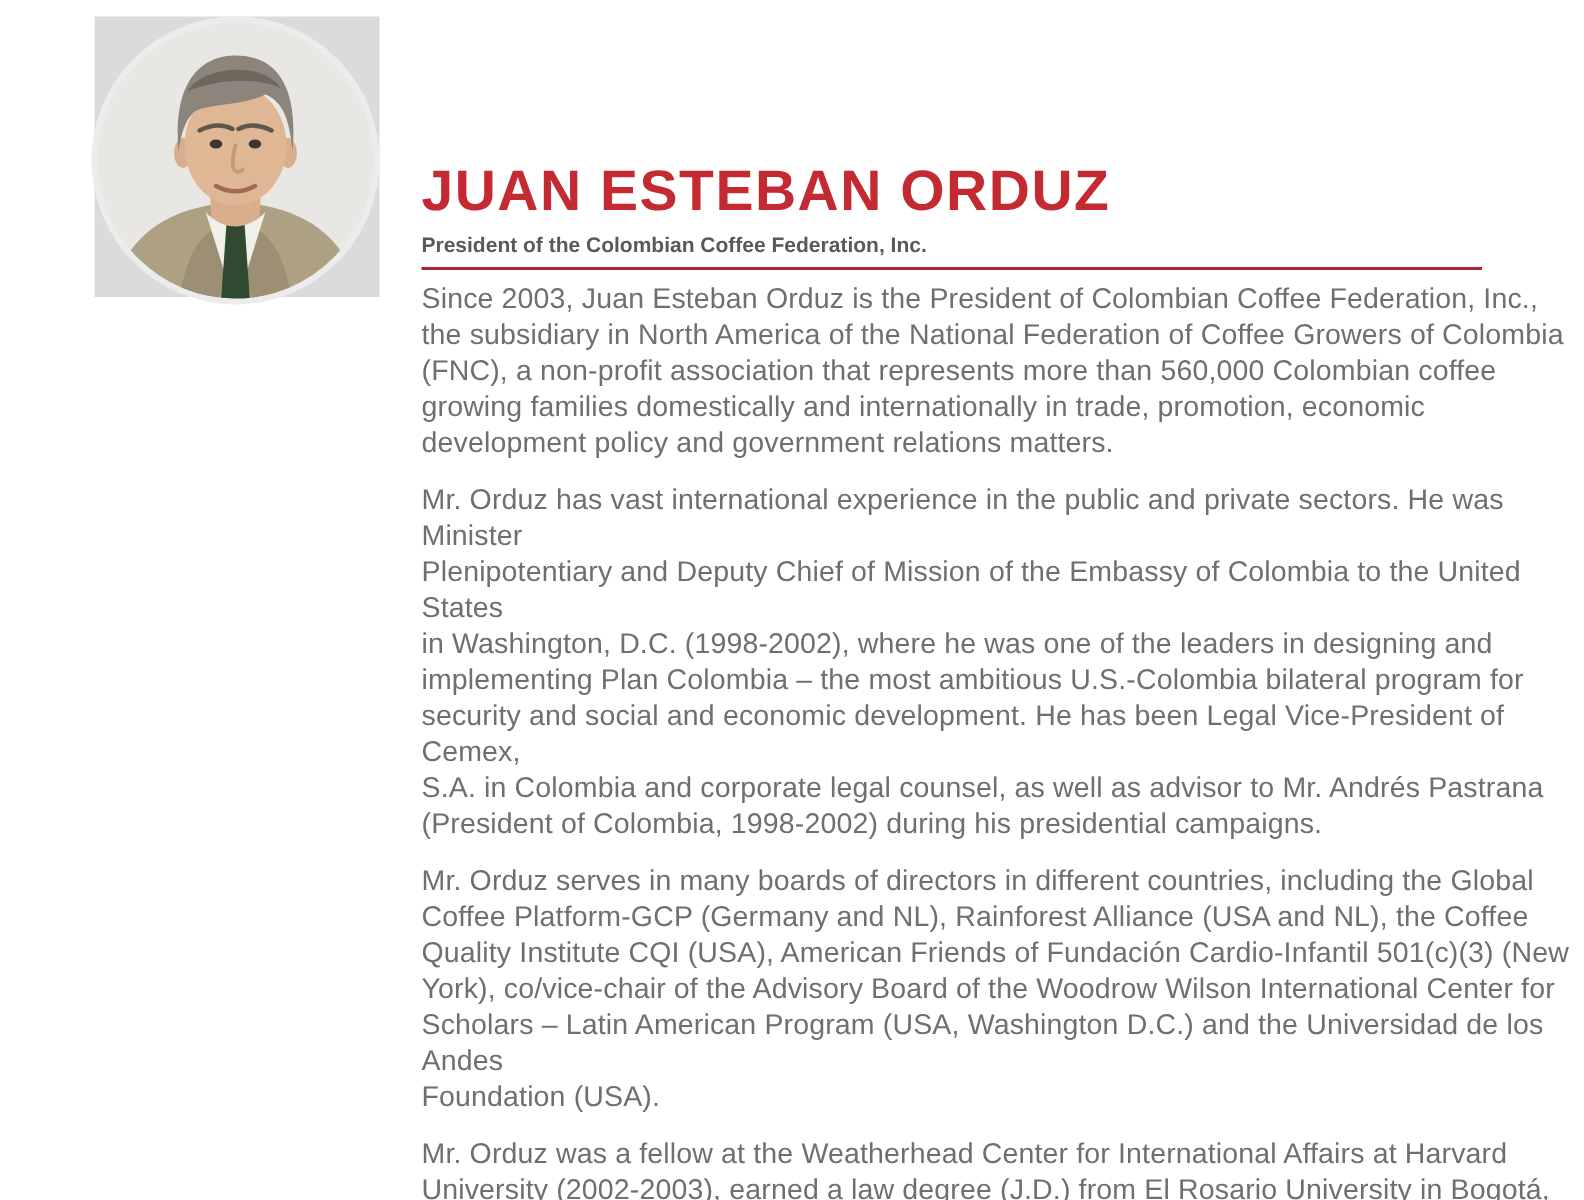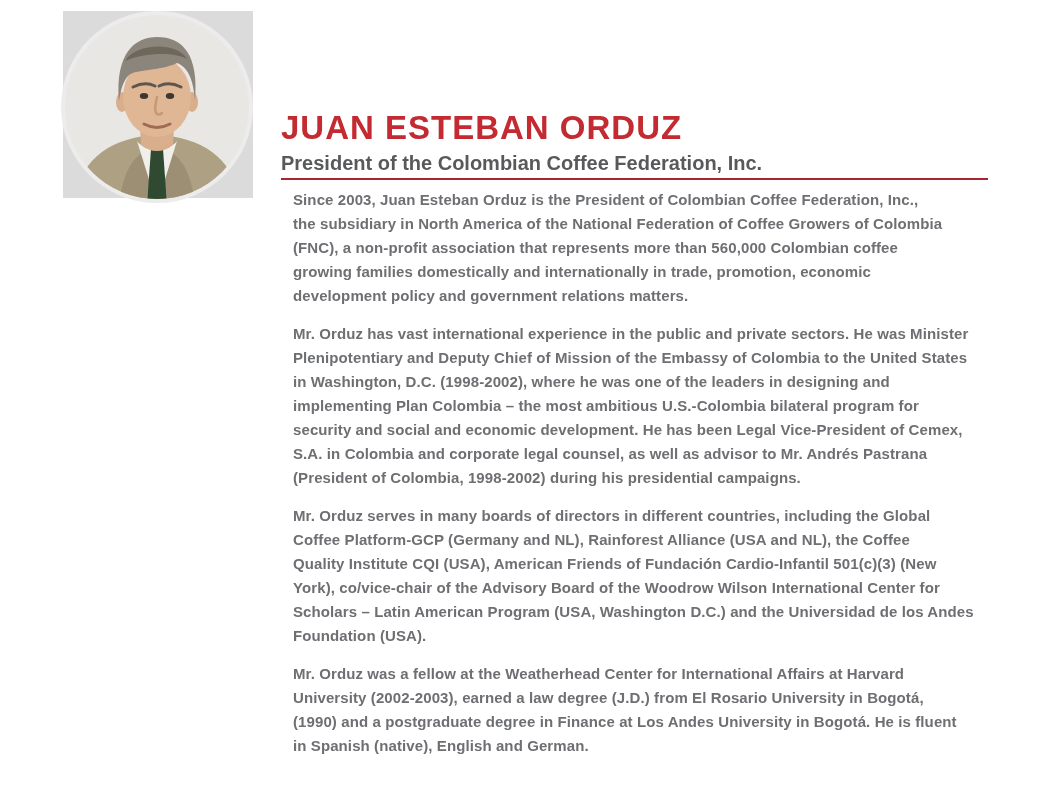--- a/index.html
+++ b/index.html
@@ -23,50 +23,49 @@
   }
   .photo-block { position: absolute; left: 0; top: 0; width: 280px; height: 220px; }
   .photo-square {
     position: absolute; left: 63px; top: 11px;
     width: 190px; height: 187px;
     background: var(--photo-square-gray);
   }
   .avatar { position: absolute; left: 59px; top: 9px; }
   .content { position: absolute; left: 281px; top: 110px; width: 775px; }
   .name {
-    font-size: 33px;
+    font-size: 38px;
     line-height: 36px;
     font-weight: bold;
     letter-spacing: 1px;
     color: var(--accent-red);
     white-space: nowrap;
   }
   .role { margin-top: 7px; }
   .role-line {
-    font-size: 20px;
+    font-size: 14px;
     line-height: 21px;
     font-weight: bold;
     color: var(--subtitle-gray);
     white-space: nowrap;
   }
   .rule {
     margin-top: 4px;
     width: 707px;
     height: 2px;
     background: var(--rule-red);
   }
   .bio { margin-top: 8px; width: 770px; }
   .bio p {
-    font-size: 15px;
+    font-size: 19px;
     line-height: 24px;
     color: var(--body-gray);
     letter-spacing: 0.1px;
     white-space: pre-line;
-    margin: 0 0 14px 12px;
-    font-weight: bold;
+    margin: 0 0 14px 0;
   }
 </style>
 </head>
 <body>
 
 <div class="page">
 
   <div class="photo-block">
     <div class="photo-square"></div>
     <svg class="avatar" width="196" height="196" viewBox="0 0 196 196" role="img" aria-label="Portrait photo of Juan Esteban Orduz">

